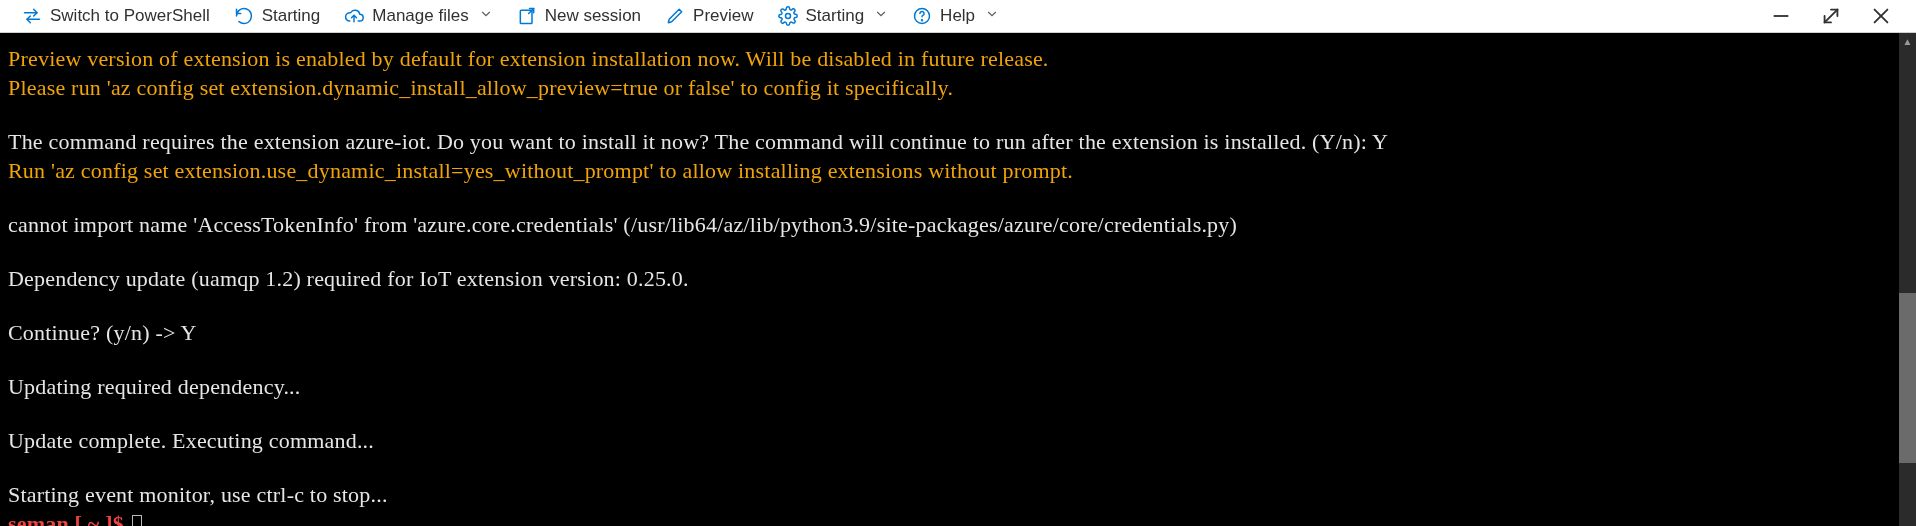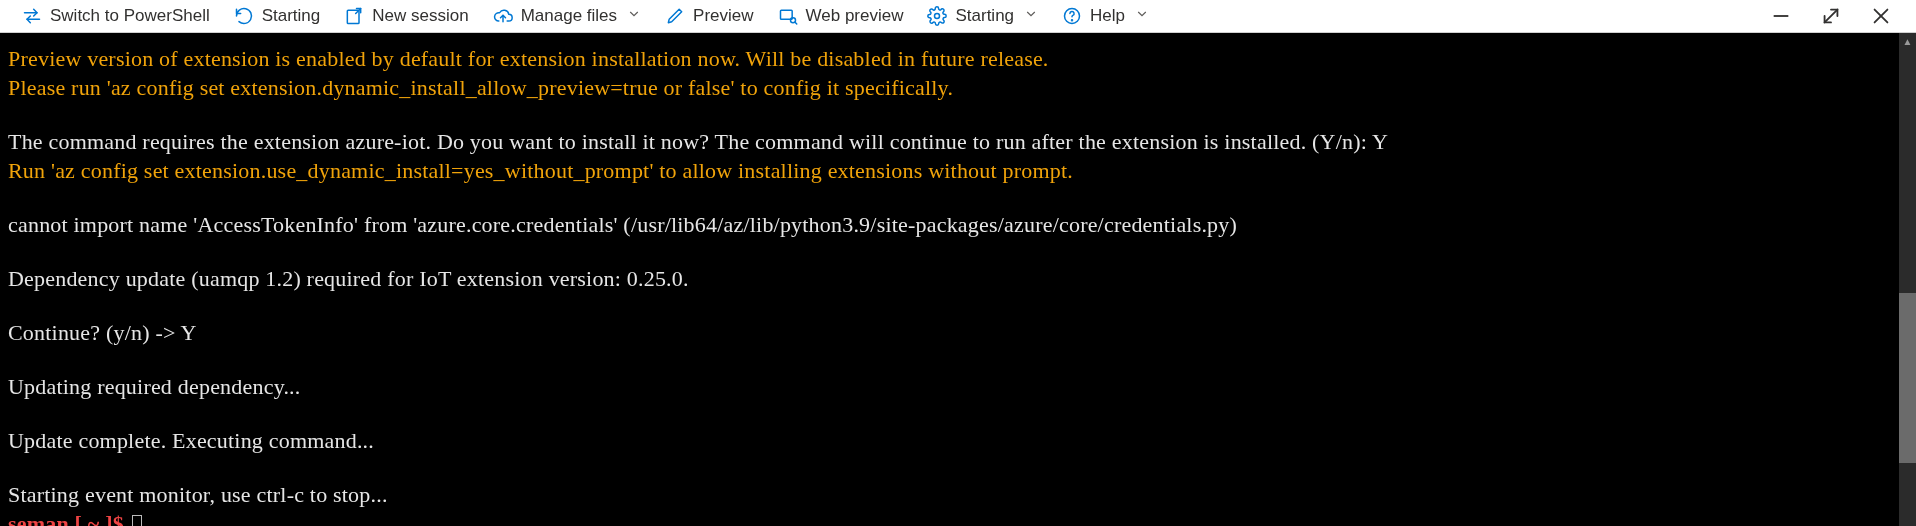--- a/index.html
+++ b/index.html
@@ -155,63 +155,53 @@
         <path d="M3 12a9 9 0 1 1 3 6.7"></path>
         <path d="M3 4v5h5"></path>
       </svg>
     </span>
     <span>Starting</span>
   </div>
 
   <div class="toolbar-item">
     <span class="toolbar-icon">
       <svg viewBox="0 0 24 24" fill="none" stroke="currentColor" stroke-width="1.8" stroke-linecap="round" stroke-linejoin="round">
-        <rect x="4" y="5" width="14" height="16" rx="1"></rect>
-        <path d="M15 3h5v5"></path>
-          <path d="M20 3l-6 6"></path>
-      </svg>
-    </span>
-    <span>New session</span>
-  </div>
-
-  <div class="toolbar-item">
-    <span class="toolbar-icon">
-      <svg viewBox="0 0 24 24" fill="none" stroke="currentColor" stroke-width="1.8" stroke-linecap="round" stroke-linejoin="round">
         <path d="M7 18a5 5 0 1 1 .9-9.9A6 6 0 0 1 19 10a4 4 0 0 1 0 8h-2"></path>
         <path d="M12 12v7"></path>
           <path d="M9 14l3-3 3 3"></path>
       </svg>
     </span>
     <span>Manage files</span>
     <span class="chevron">
       <svg viewBox="0 0 24 24" width="14" height="14" fill="none" stroke="currentColor" stroke-width="2" stroke-linecap="round">
           <path d="M6 9l6 6 6-6"></path>
         </svg>
     </span>
   </div>
 
   <div class="toolbar-item">
     <span class="toolbar-icon">
       <svg viewBox="0 0 24 24" fill="none" stroke="currentColor" stroke-width="1.8" stroke-linecap="round" stroke-linejoin="round">
+        <rect x="4" y="5" width="14" height="16" rx="1"></rect>
+        <path d="M15 3h5v5"></path>
+          <path d="M20 3l-6 6"></path>
+      </svg>
+    </span>
+    <span>New session</span>
+  </div>
+
+  <div class="toolbar-item">
+    <span class="toolbar-icon">
+      <svg viewBox="0 0 24 24" fill="none" stroke="currentColor" stroke-width="1.8" stroke-linecap="round" stroke-linejoin="round">
         <path d="M4 20l4-1L20 7l-3-3L5 16l-1 4z"></path>
       </svg>
     </span>
     <span>Preview</span>
   </div>
 
-  <div class="toolbar-item">
-    <span class="toolbar-icon">
-      <svg viewBox="0 0 24 24" fill="none" stroke="currentColor" stroke-width="1.8" stroke-linecap="round" stroke-linejoin="round">
-        <rect x="3" y="5" width="14" height="11" rx="1"></rect>
-        <circle cx="18" cy="17" r="3"></circle>
-          <path d="M20.5 19.5l2 2"></path>
-      </svg>
-    </span>
-    <span>Web preview</span>
-  </div>
 
   <div class="toolbar-item">
     <span class="toolbar-icon">
       <svg viewBox="0 0 24 24" fill="none" stroke="currentColor" stroke-width="1.8" stroke-linecap="round" stroke-linejoin="round">
         <circle cx="12" cy="12" r="3"></circle>
         <path d="M19.4 15a1.7 1.7 0 0 0 .3 1.8l.1.1a2 2 0 1 1-2.8 2.8l-.1-.1a1.7 1.7 0 0 0-1.8-.3 1.7 1.7 0 0 0-1 1.5V21a2 2 0 1 1-4 0v-.1a1.7 1.7 0 0 0-1-1.5 1.7 1.7 0 0 0-1.8.3l-.1.1a2 2 0 1 1-2.8-2.8l.1-.1a1.7 1.7 0 0 0 .3-1.8 1.7 1.7 0 0 0-1.5-1H3a2 2 0 1 1 0-4h.1a1.7 1.7 0 0 0 1.5-1 1.7 1.7 0 0 0-.3-1.8l-.1-.1a2 2 0 1 1 2.8-2.8l.1.1a1.7 1.7 0 0 0 1.8.3h0a1.7 1.7 0 0 0 1-1.5V3a2 2 0 1 1 4 0v.1a1.7 1.7 0 0 0 1 1.5h0a1.7 1.7 0 0 0 1.8-.3l.1-.1a2 2 0 1 1 2.8 2.8l-.1.1a1.7 1.7 0 0 0-.3 1.8v0a1.7 1.7 0 0 0 1.5 1H21a2 2 0 1 1 0 4h-.1a1.7 1.7 0 0 0-1.5 1z"></path>
       </svg>
     </span>
     <span>Starting</span>
     <span class="chevron">

